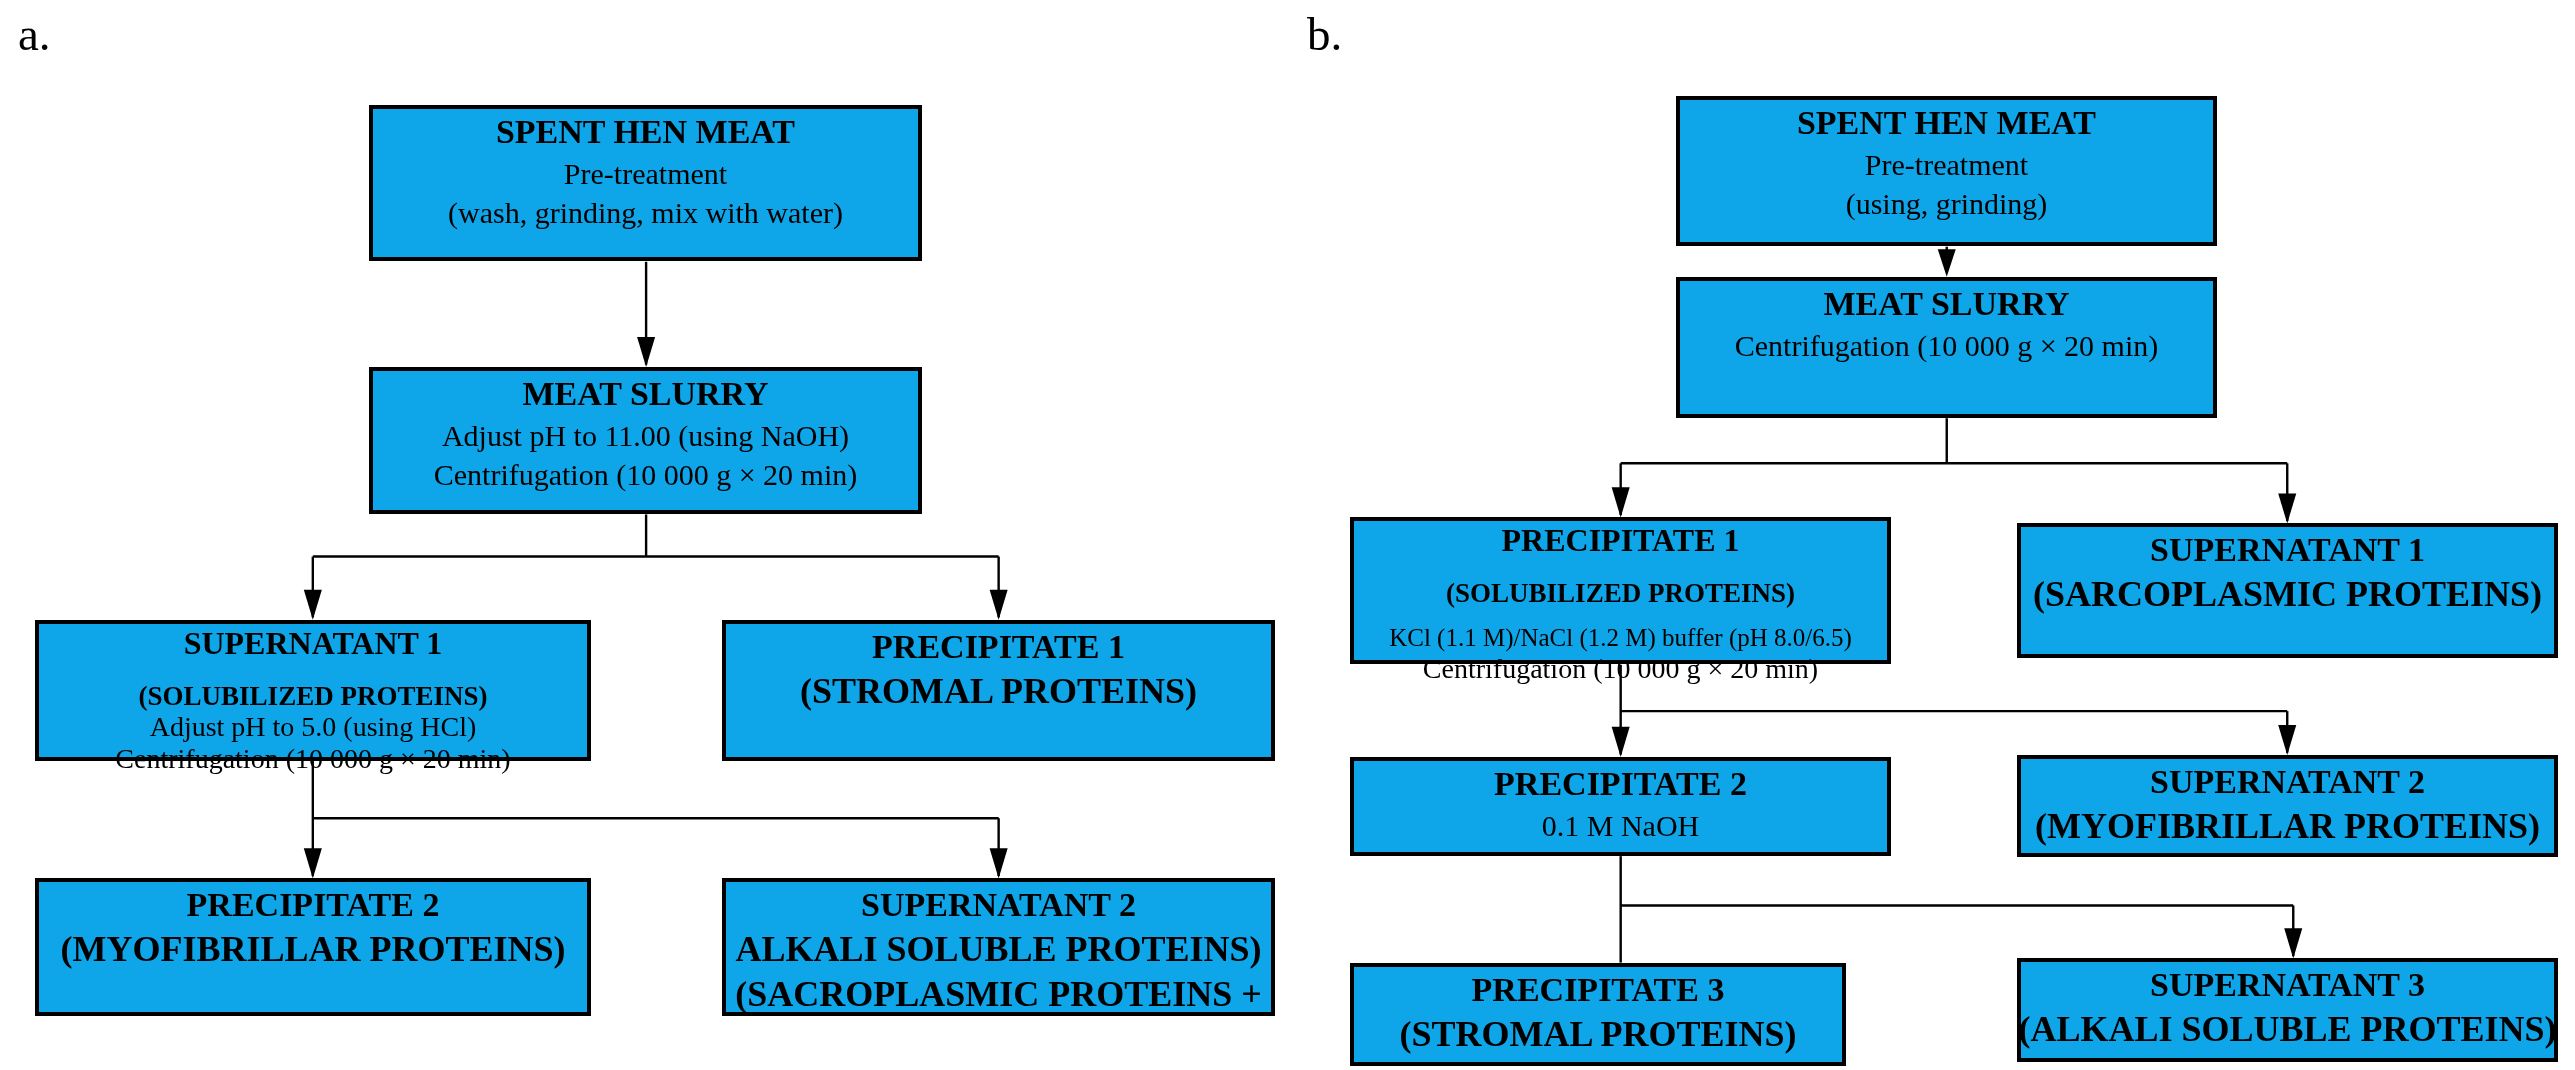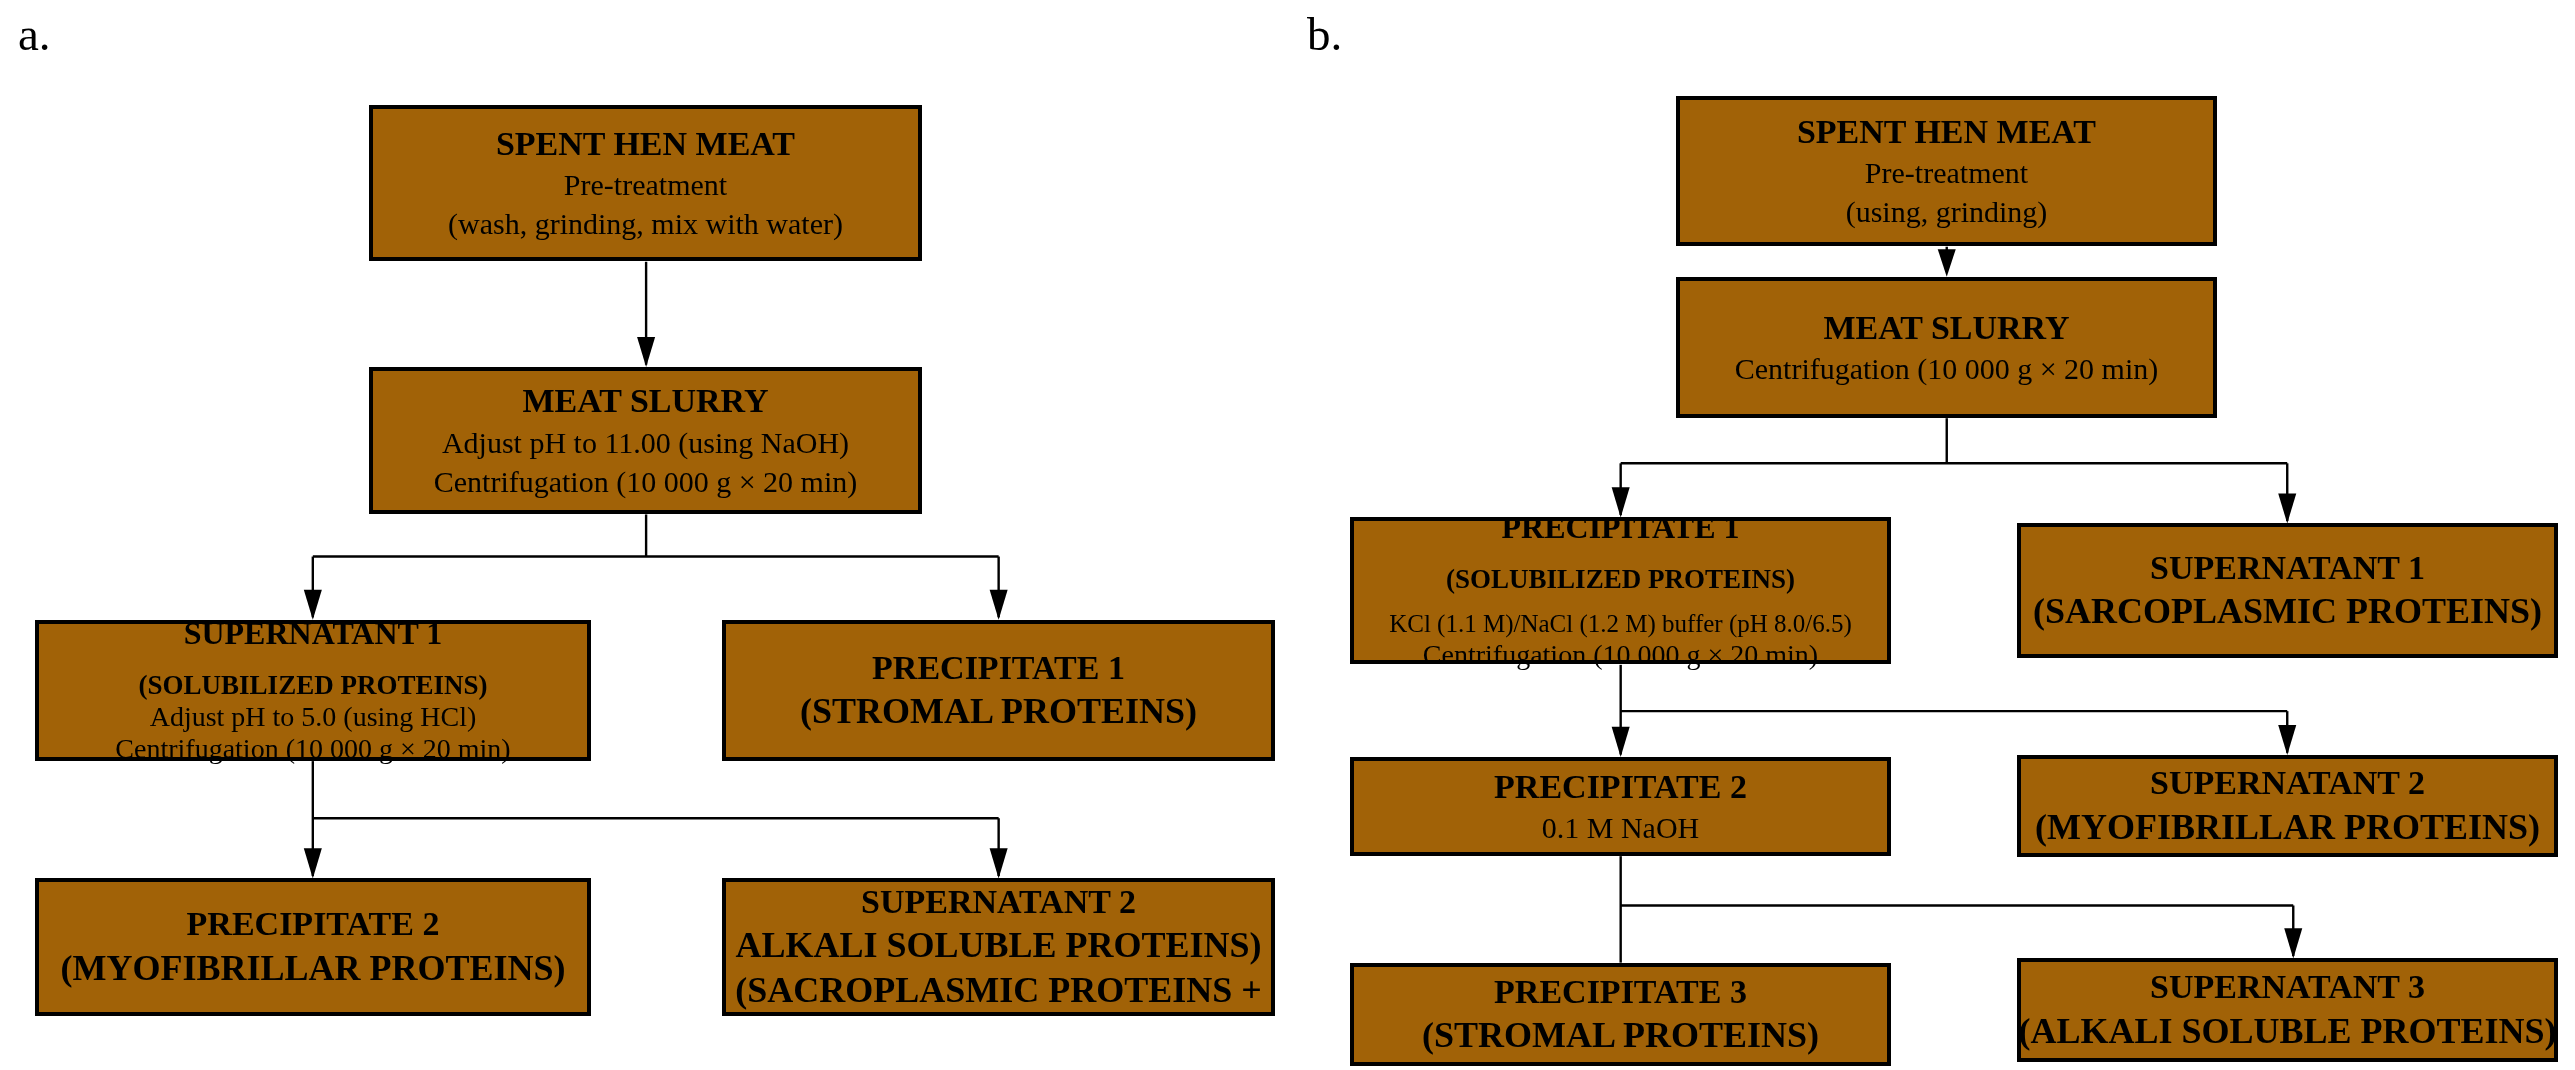--- a/index.html
+++ b/index.html
@@ -24,26 +24,25 @@
   }
   #connectors {
     position: absolute;
     left: 0; top: 0;
     width: 2576px;
     height: 1071px;
   }
   .box {
     position: absolute;
     box-sizing: border-box;
-    background: #a16207;
+    background: #0ea5e9;
     border: 4.2px solid #000000;
     display: flex;
     flex-direction: column;
     align-items: center;
-    justify-content: center;
     text-align: center;
     padding: 2.4px 4.8px;
   }
   .box .title {
     font-size: 34px;
     font-weight: 700;
     line-height: 1.25;
     white-space: nowrap;
   }
   .box .line-regular {
@@ -70,21 +69,21 @@
   #box-a4 { left: 722px; top: 620px; width: 553px; height: 141px; }
   #box-a5 { left: 35px;   top: 878px; width: 556px; height: 138px; }
   #box-a6 { left: 722px; top: 878px; width: 553px; height: 138px; }
   
   #box-b1 { left: 1676px; top: 96px;  width: 541px; height: 150px; }
   #box-b2 { left: 1676px; top: 277px;  width: 541px; height: 141px; }
   #box-b3 { left: 1350px; top: 517px;  width: 541px; height: 147px; }
   #box-b4 { left: 2017px; top: 523px;  width: 541px; height: 135px; }
   #box-b5 { left: 1350px; top: 757px; width: 541px; height: 99px; }
   #box-b6 { left: 2017px; top: 755px; width: 541px; height: 102px; }
-  #box-b7 { left: 1350px; top: 963px; width: 541px; height: 103px; }
+  #box-b7 { left: 1350px; top: 963px; width: 496px; height: 103px; }
   #box-b8 { left: 2017px; top: 958px; width: 541px; height: 104px; }
 
   #label-a { left: 18px;   top: 10.8px; }
   #label-b { left: 1307px; top: 10.8px; }
 </style>
 </head>
 <body>
 
 <div id="canvas">
 

